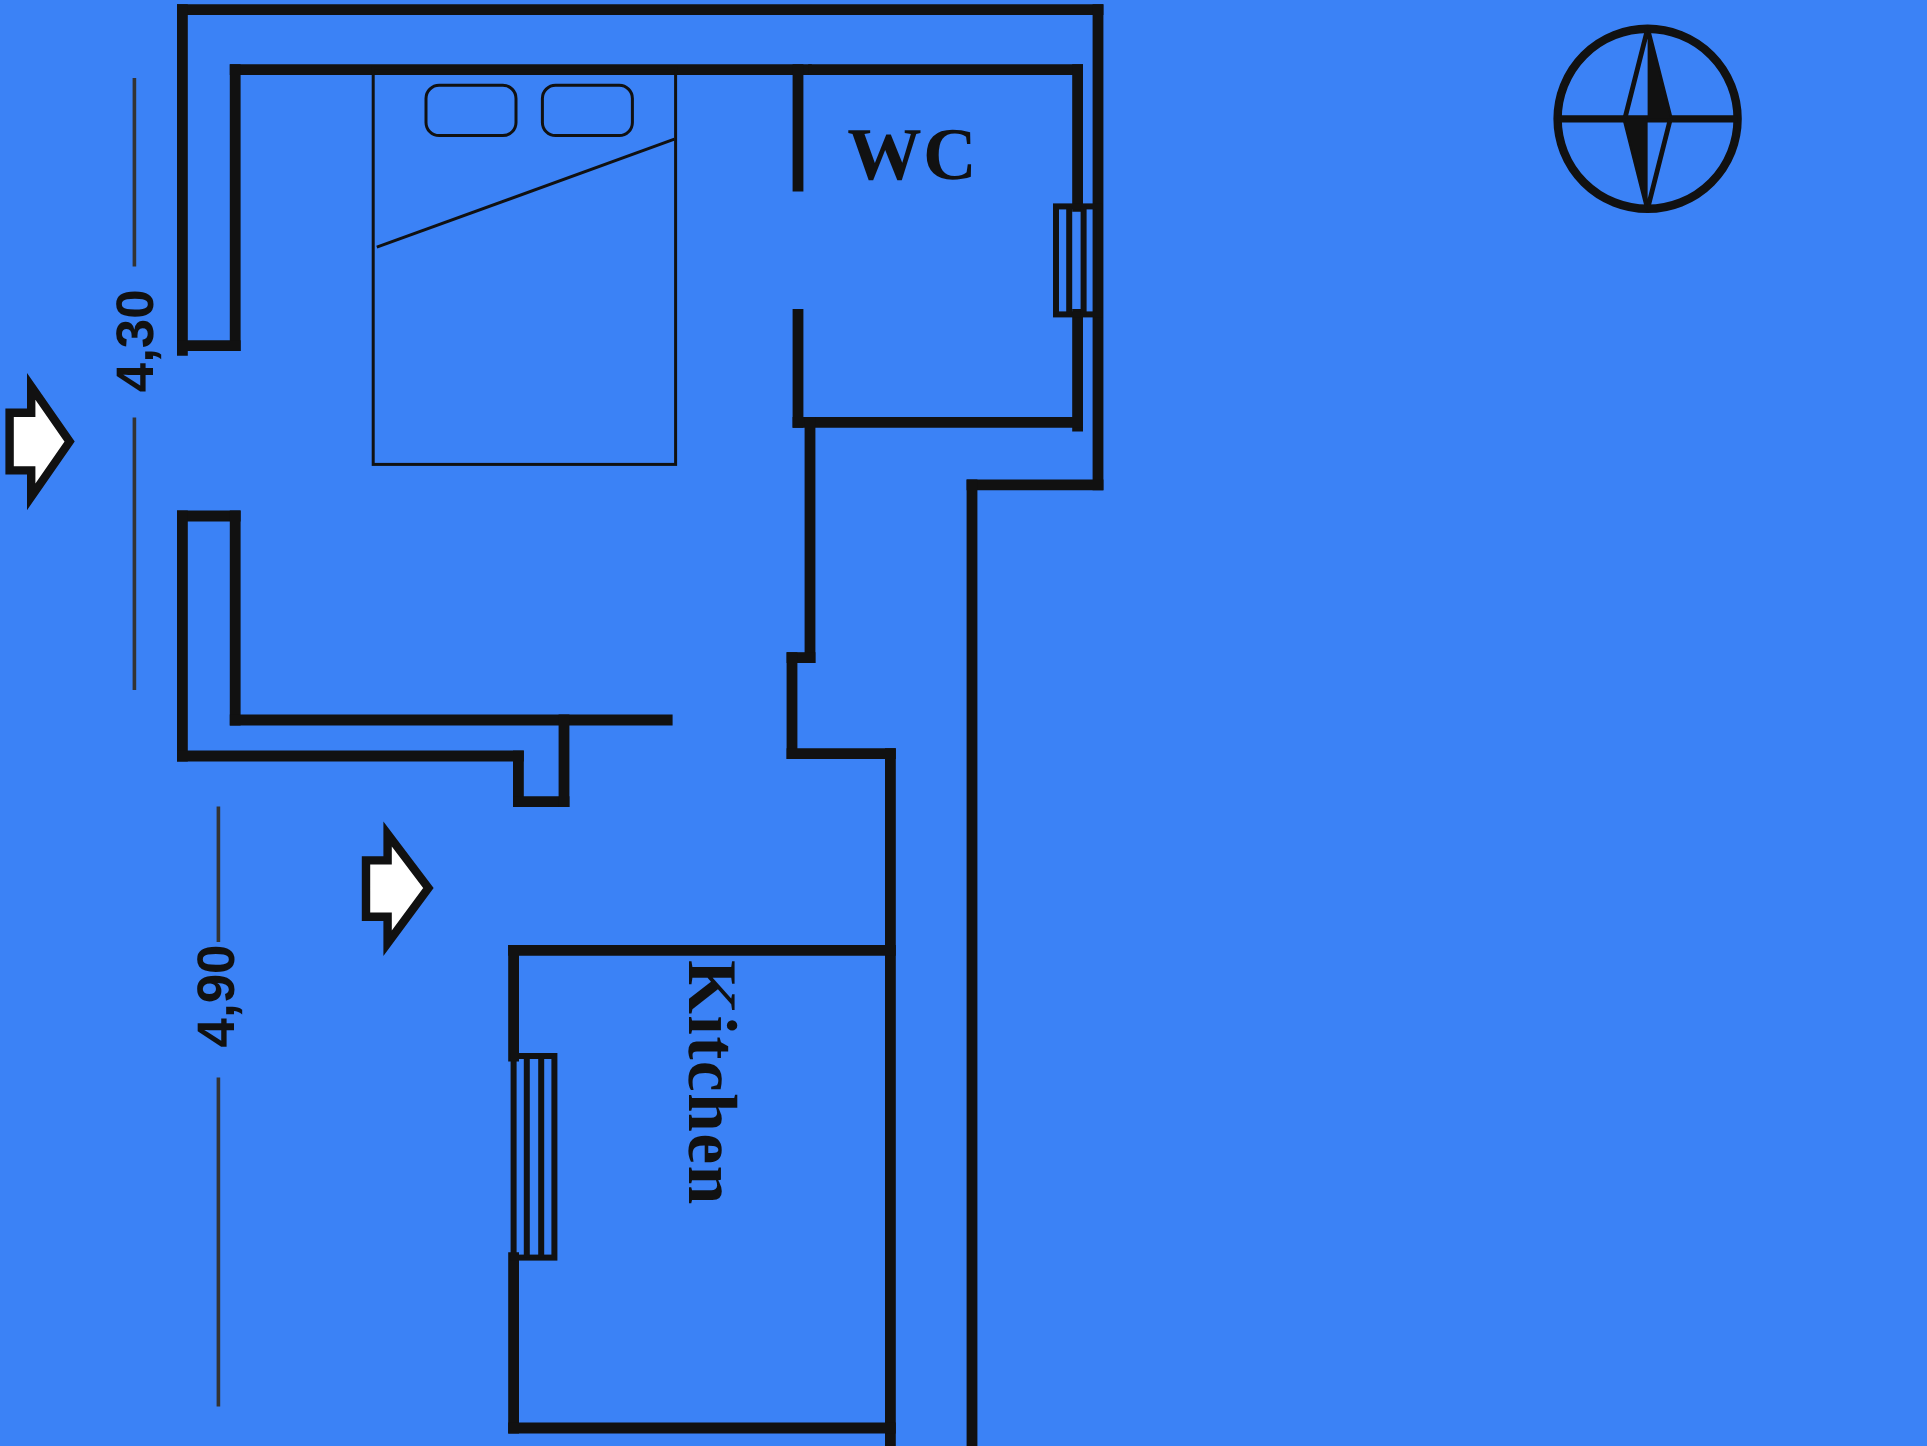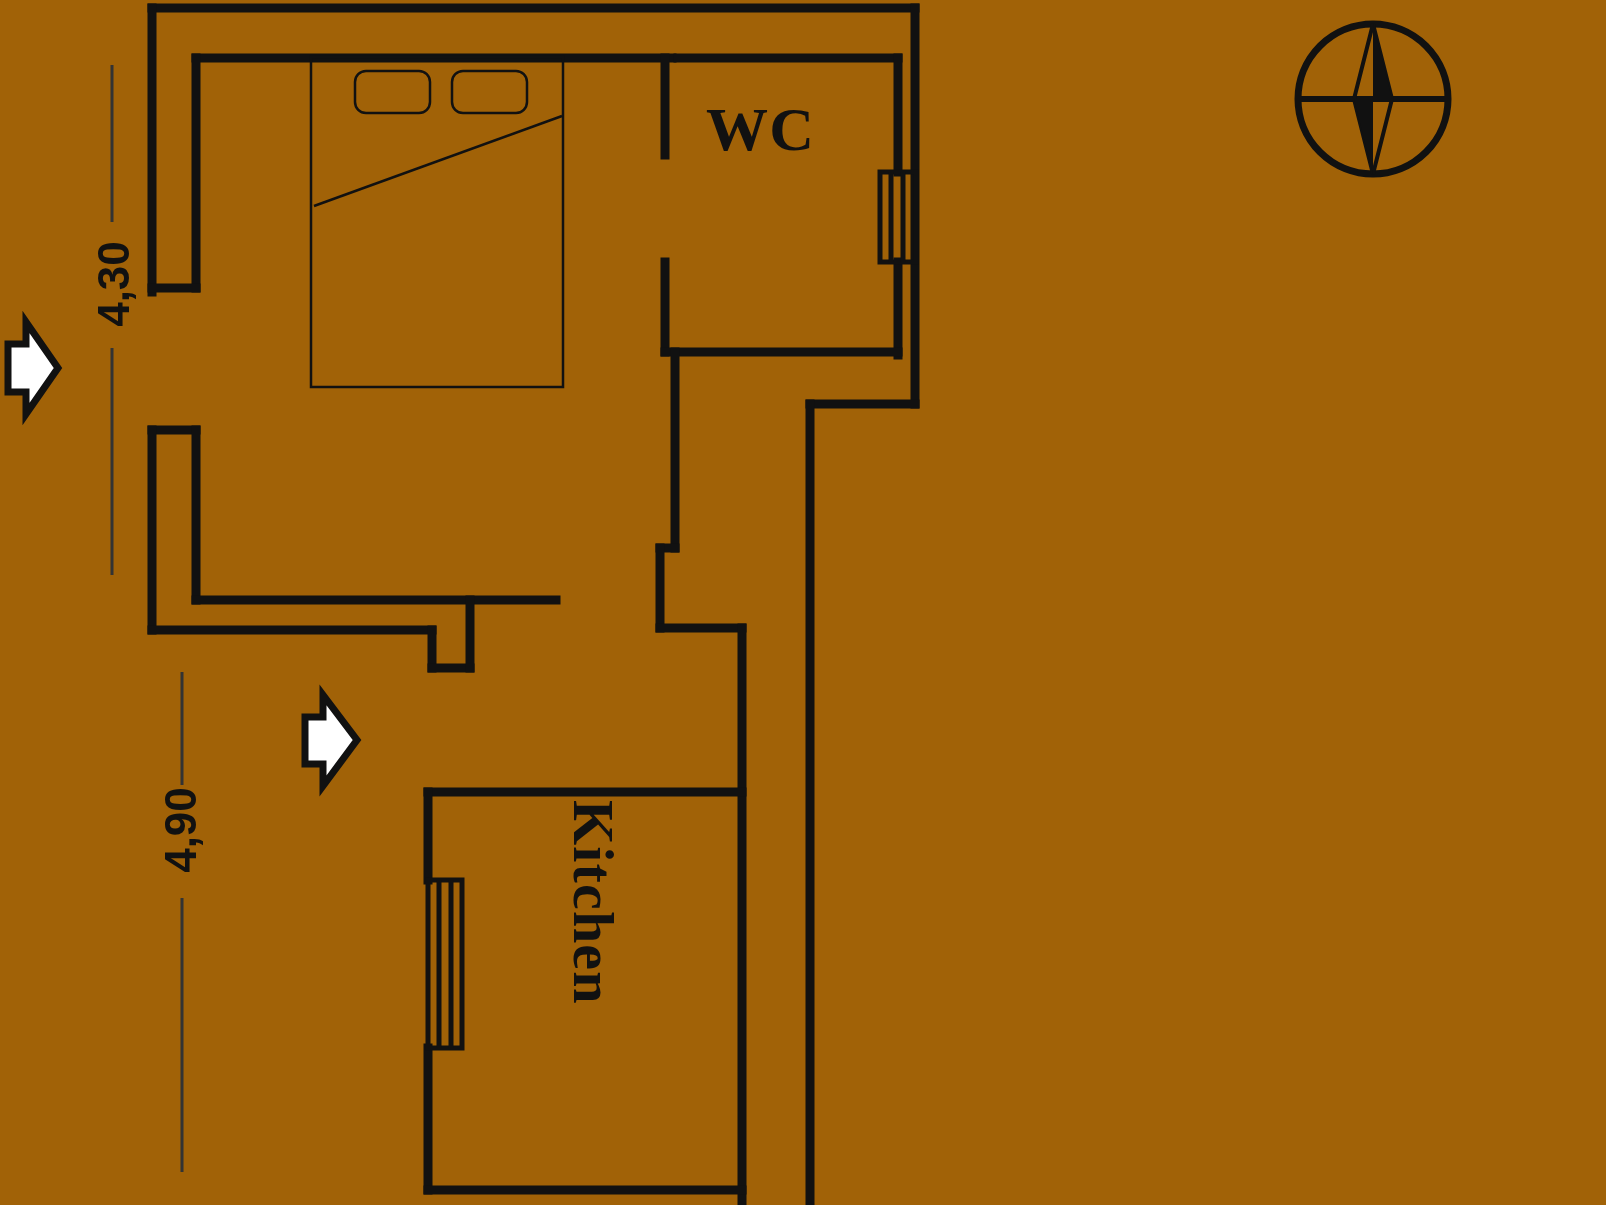--- a/index.html
+++ b/index.html
@@ -8,21 +8,21 @@
     padding: 0;
     background: #ffffff;
   }
   body {
     font-family: "Liberation Serif", serif;
   }
   #plan-root {
     position: relative;
     width: 1606px;
     height: 1205px;
-    background: #a16207;
+    background: #3b82f6;
     overflow: hidden;
   }
   #plan-svg {
     position: absolute;
     left: 0;
     top: 0;
     width: 1606px;
     height: 1205px;
     display: block;
   }

